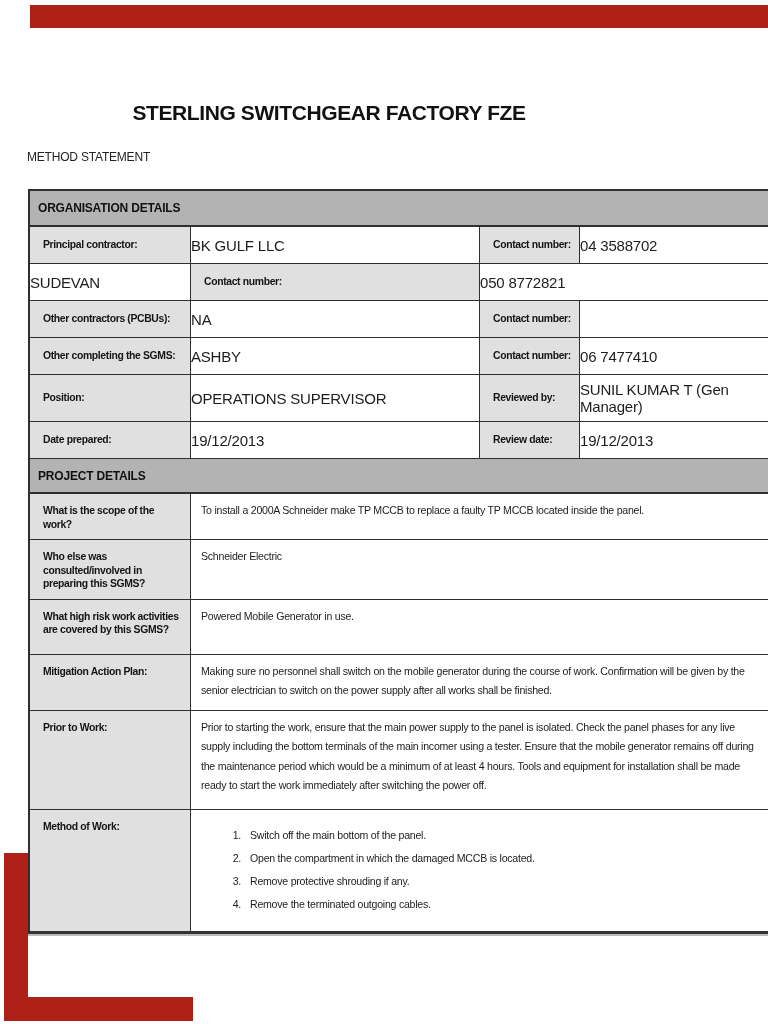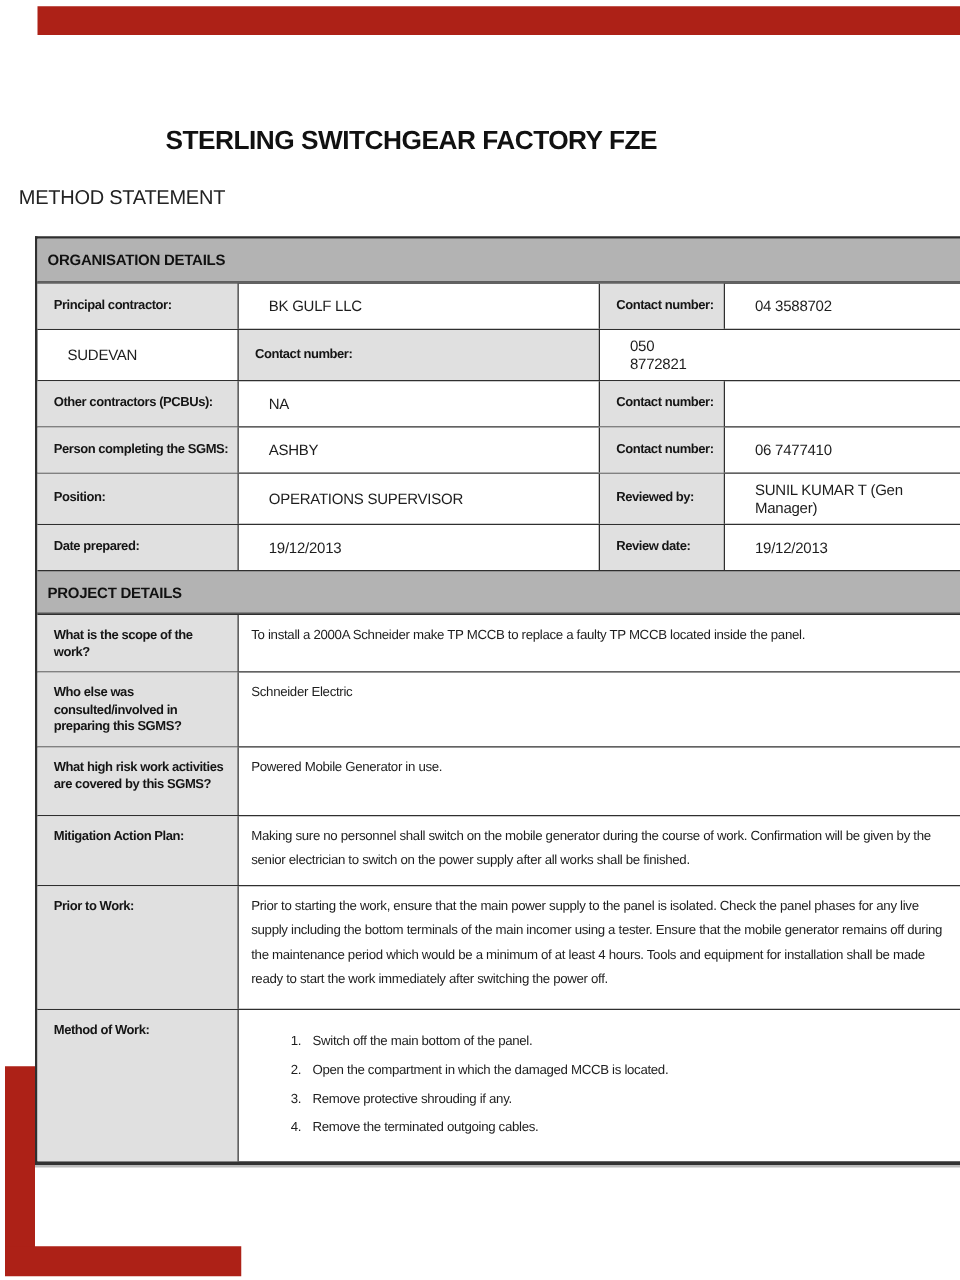--- a/index.html
+++ b/index.html
@@ -23,22 +23,22 @@
   .edge-top{left:30px;top:5px;width:738px;height:23px;}
   .edge-left{left:4px;top:853px;width:24px;height:150px;}
   .edge-bottom{left:4px;top:997px;width:189px;height:24px;}
 
   .title{
     position:absolute;top:101px;left:0;width:658px;
     text-align:center;font-size:21px;font-weight:bold;
     letter-spacing:-0.4px;color:#111;
   }
   .subtitle{
-    position:absolute;top:150px;left:15px;
-    font-size:16px;letter-spacing:-0.2px;color:#222;text-align:right;
+    position:absolute;top:150px;left:27px;
+    font-size:12px;letter-spacing:-0.2px;color:#222;text-align:right;
   }
 
   .ms-table{
     position:absolute;top:189px;left:28px;width:746px;
     border:2px solid var(--border);
     border-bottom:3px solid #333;
     box-shadow:0 2px 0 rgba(60,60,60,.35);
     background:#fff;
   }
   .section-header{
@@ -55,22 +55,22 @@
   .cell{min-width:0;}
   .cell + .cell{border-left:1.5px solid var(--border);}
   .cell.label{
     background:var(--label-bg);
     font-weight:bold;font-size:10.4px;letter-spacing:-0.35px;line-height:13.5px;
     padding:8px 6px 8px 13px;color:#151515;
   }
   .row.org .cell.label, .row.org .cell.value{display:flex;align-items:center;}
   .row.proj .cell.label{padding-top:10px;}
   .cell.value{
-    font-size:12px;letter-spacing:-0.2px;
-    padding:6px 24px;color:#1d1d1d;
+    font-size:15px;letter-spacing:-0.2px;
+    padding:6px 0;color:#1d1d1d;
   }
   .row.proj .cell.value{
     font-size:10.6px;letter-spacing:-0.25px;line-height:19.5px;
     padding:7px 12px 6px 10px;
   }
   .mw-list{padding:2px 0 0 26px;}
   .mw-item{display:flex;gap:9px;margin-top:9px;line-height:14px;font-size:10.6px;letter-spacing:-0.25px;}
   .mw-item .num{min-width:14px;text-align:right;}
 </style>
 </head>
@@ -97,21 +97,21 @@
         <div class="cell label">Contact number:</div>
         <div class="cell value">050 8772821</div>
       </div>
       <div class="row org">
         <div class="cell label">Other contractors (PCBUs):</div>
         <div class="cell value">NA</div>
         <div class="cell label">Contact number:</div>
         <div class="cell value"></div>
       </div>
       <div class="row org">
-        <div class="cell label">Person completing the SGMS:</div>
+        <div class="cell label">Other completing the SGMS:</div>
         <div class="cell value">ASHBY</div>
         <div class="cell label">Contact number:</div>
         <div class="cell value">06 7477410</div>
       </div>
       <div class="row org">
         <div class="cell label">Position:</div>
         <div class="cell value">OPERATIONS SUPERVISOR</div>
         <div class="cell label">Reviewed by:</div>
         <div class="cell value">SUNIL KUMAR T (Gen Manager)</div>
       </div>

